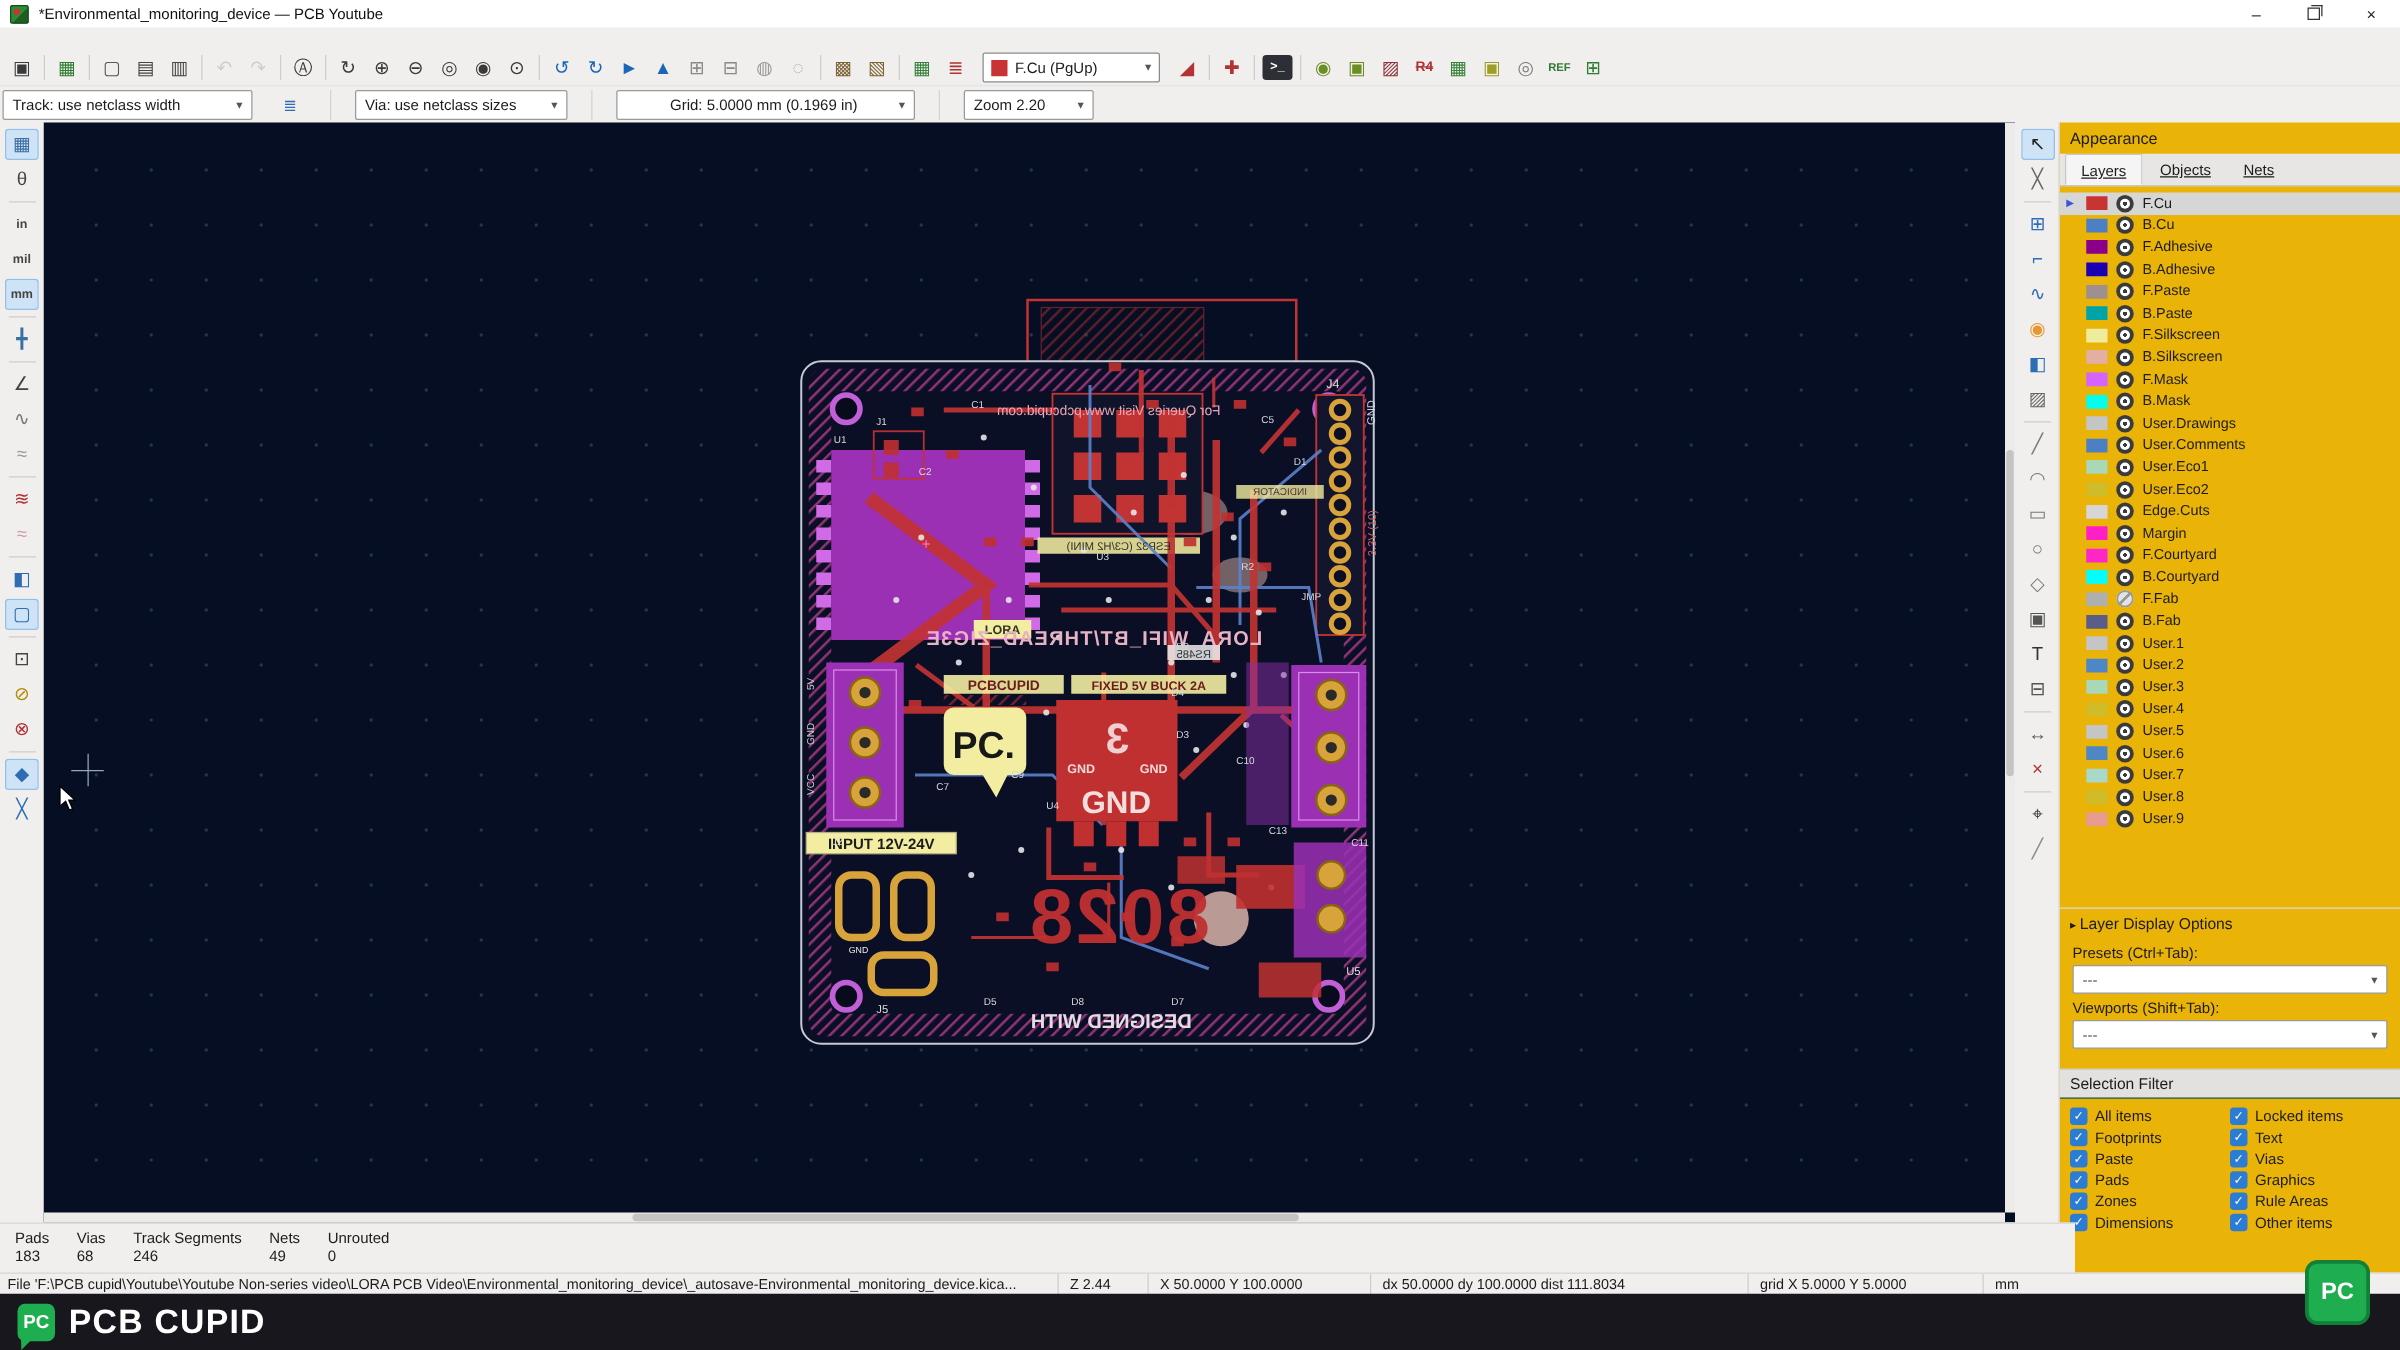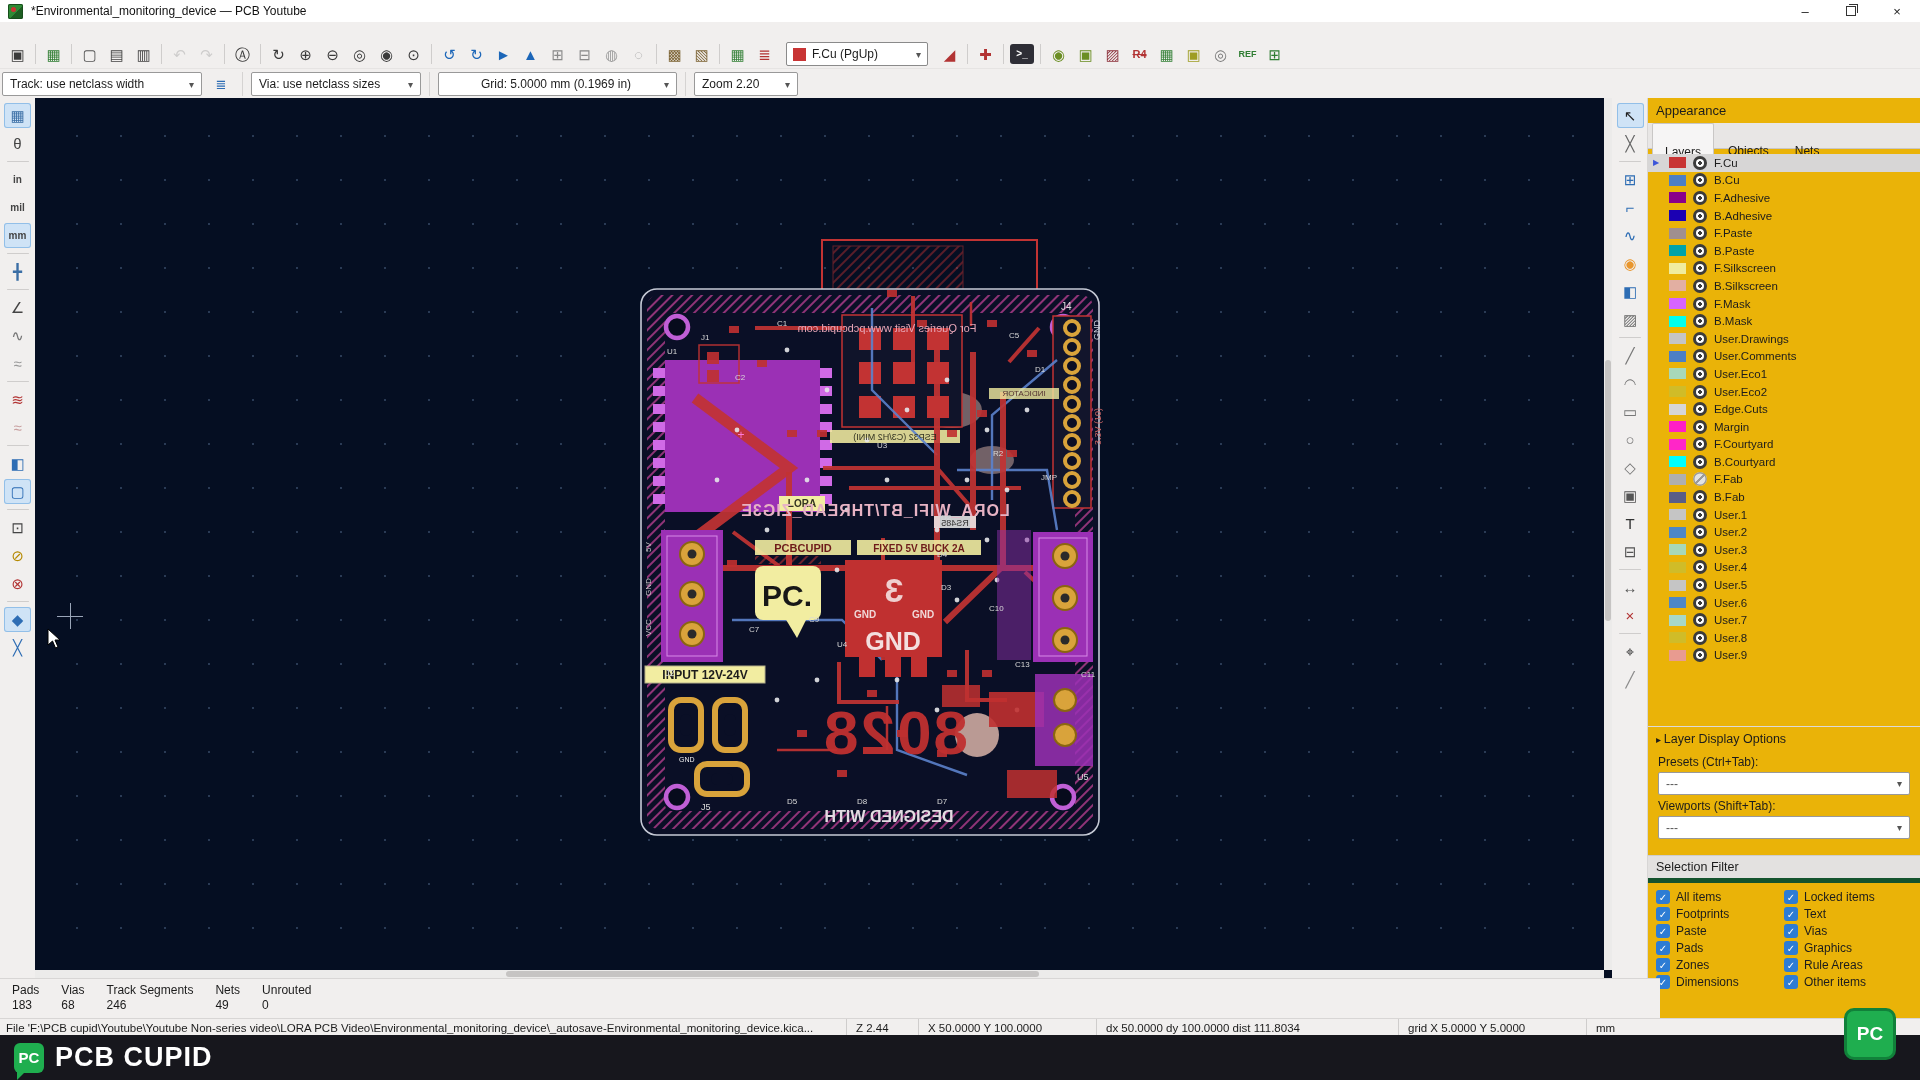--- a/index.html
+++ b/index.html
@@ -34,21 +34,21 @@
   .tbtn.dark{background:#2e2e36;color:#fff !important;width:24px;height:20px;font-size:10px;
         font-weight:bold;border-radius:3px;margin:0 2px;}
   .tbtn.strike{text-decoration:line-through;font-size:11px;font-weight:bold;}
   .tbtn.sep{width:1px;height:20px;background:#cfcdcc;margin:0 4px;border-radius:0;}
   .tbtn.disabled{opacity:.4;}
   .layer-dd{width:128px;height:22px;background:#fff;border:1px solid #8a8a8a;border-radius:2px;
         display:flex;align-items:center;gap:6px;padding:0 6px;margin:0 8px;font-size:12px;color:#1c1c1c;}
   .layer-dd .chev,.dd .chev,.panel-select .chev{margin-left:auto;color:#555;font-size:10px;}
   .layer-swatch{width:13px;height:13px;flex:none;background:#C83434;}
   .toolbar-second{position:absolute;top:68px;left:0;right:0;height:30px;background:#f1efee;
-        border-top:1px solid #e6e4e3;border-bottom:1px solid #dddbda;display:flex;align-items:center;padding-left:2px;}
+        border-top:1px solid #e6e4e3;border-bottom:1px solid #dddbda;display:flex;align-items:center;padding-left:2px;gap:11px;}
   .dd{height:22px;background:#fff;border:1px solid #999;border-radius:2px;display:flex;
       align-items:center;padding:0 7px;font-size:12px;color:#1c1c1c;}
   .dd-track{width:184px;}.dd-via{width:154px;}.dd-grid{width:188px;padding-left:42px;}.dd-zoom{width:88px;}
   .sync-btn{width:26px;height:24px;margin-left:6px;display:flex;align-items:center;
       justify-content:center;font-size:13px;color:#2e6db4;}
   .vsep{width:1px;height:24px;background:#d5d3d2;margin:0 8px;}
   
   .left-toolbar{position:absolute;top:98px;bottom:102px;left:0;width:35px;background:#f1efee;
       display:flex;flex-direction:column;align-items:center;padding-top:5px;gap:3px;}
   .right-toolbar{position:absolute;top:98px;bottom:45px;right:272px;width:36px;background:#f1efee;
@@ -73,21 +73,21 @@
   .cross-marker::before{content:"";position:absolute;left:0;right:0;top:13px;height:1px;background:#9aa5b8;}
   .cross-marker::after{content:"";position:absolute;top:0;bottom:0;left:13px;width:1px;background:#9aa5b8;}
   .cursor-arrow{position:absolute;left:12px;top:530px;}
   svg text{font-family:"Liberation Sans",sans-serif;}
   .ref{fill:#d8d8d8;font-size:8px;}
   
   .right-panel{position:absolute;top:98px;bottom:45px;right:0;width:272px;background:#eab308;
       border-left:1px solid #d8d6d5;color:#1c1c1c;display:flex;flex-direction:column;overflow:hidden;}
   .panel-title{height:25px;line-height:25px;padding-left:8px;font-size:13px;}
   .tabs{display:flex;height:25px;padding-left:4px;gap:2px;border-bottom:1px solid #c9c7c6;background:#e8e6e5;}
-  .tab{padding:16px 12px;line-height:24px;font-size:12px;}
+  .tab{padding:1px 12px;line-height:24px;font-size:12px;text-decoration:underline;}
   .tab.active{background:#f6f5f5;border:1px solid #c9c7c6;border-bottom-color:#f6f5f5;border-radius:2px 2px 0 0;}
   .layers-list{padding-top:5px;}
   .layer-row{display:flex;align-items:center;height:17.6px;padding-left:5px;gap:7px;}
   .layer-row.selected{background:#d7d6d6;}
   .sel-arrow{width:9px;font-size:8px;color:#3b55d9;opacity:0;flex:none;}
   .sel-arrow::before{content:"▶";}
   .layer-row.selected .sel-arrow{opacity:1;}
   .swatch{width:17px;height:11px;flex:none;}
   .eye{width:14px;height:14px;border-radius:50%;background:#3b3b3b;display:flex;
        align-items:center;justify-content:center;flex:none;position:relative;}
@@ -96,21 +96,21 @@
   .eye.off{background:linear-gradient(135deg,transparent 44%,#9a9a9a 44% 56%,transparent 56%),#e3e3e3;
        box-shadow:inset 0 0 0 1.5px #9a9a9a;}
   .eye.off::after{display:none;}
   .layer-label{font-size:11.5px;}
   .ldo{margin-top:62px;height:24px;line-height:24px;padding-left:8px;font-size:12.5px;
        border-top:1px solid #dcdad9;}
   .ldo::before{content:"▸ ";font-size:10px;}
   .panel-sub{padding:4px 10px 0 10px;font-size:12px;}
   .panel-select{height:21px;border:1px solid #999;background:#fff;border-radius:2px;display:flex;
        align-items:center;padding:0 7px;color:#555;margin-top:3px;font-size:12px;}
-  .sf-header{height:22px;background:#e3e1e0;border-top:1px solid #cfcdcc;border-bottom:5px solid #14532d;
+  .sf-header{height:22px;background:#e3e1e0;border-top:1px solid #cfcdcc;border-bottom:1px solid #14532d;
        padding-left:8px;line-height:22px;margin-top:16px;font-size:12.5px;}
   .sf-grid{display:grid;grid-template-columns:1fr 1fr;padding:7px 8px;row-gap:3px;}
   .filter-item{display:flex;align-items:center;gap:6px;font-size:12px;}
   .checkbox{width:14px;height:14px;background:#2d7cd4;border-radius:3px;color:#fff;font-size:10px;
        display:flex;align-items:center;justify-content:center;flex:none;}
   
   .stats-bar{position:absolute;top:978px;left:0;width:1648px;height:40px;background:#f1efee;
        border-top:1px solid #d8d6d5;display:flex;padding-left:12px;}
   .stat-cell{display:flex;flex-direction:column;font-size:12px;color:#1c1c1c;padding-top:4px;line-height:15px;}
   .stat-cell .lab{}

